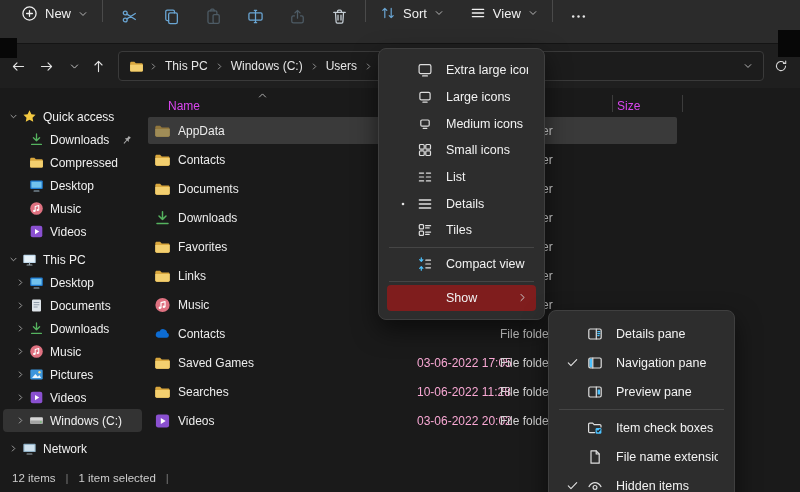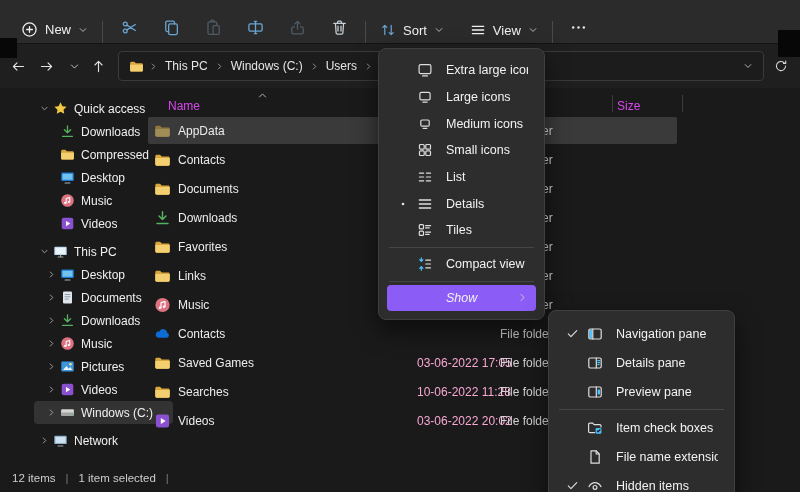--- a/index.html
+++ b/index.html
@@ -7,41 +7,41 @@
     width:800px;height:492px;position:relative;overflow:hidden;
     background:#1a1a1a;color:#e8e8e8;
     font-family:"Liberation Sans",sans-serif;font-size:12px;
     cursor:default;-webkit-font-smoothing:antialiased;
   }
   .ic{display:inline-flex;align-items:center;justify-content:center;line-height:0;}
   .ic svg{display:block;}
 
   
   .toolbar{position:absolute;left:0;top:0;width:800px;height:44px;background:#2b2b2b;
-    border-bottom:1px solid #141414;box-sizing:border-box;display:flex;align-items:flex-end;z-index:2;}
+    border-bottom:1px solid #141414;box-sizing:border-box;display:flex;align-items:flex-start;z-index:2;}
   .tb-btn{display:flex;align-items:center;gap:7px;padding:5px 9px;border-radius:4px;color:#f0f0f0;font-size:13px;}
   .tb-icon-btn{width:42px;display:flex;justify-content:center;align-items:center;height:32px;border-radius:4px;}
   .tb-sep{width:1px;height:22px;background:#4a4a4a;margin:0 5px;}
   .tone-blue{color:#6aa6d4;}
   .tone-dim{color:#4e5c66;}
   .tone-light{color:#c6cfd6;}
   .chev{color:#c8c8c8;}
 
   
   .navbar{position:absolute;left:0;top:44px;width:800px;height:44px;background:#1f1f1f;z-index:1;}
   .nav-btn{position:absolute;top:10px;width:24px;height:24px;display:flex;align-items:center;justify-content:center;color:#e2e2e2;border-radius:4px;}
   .addr{position:absolute;left:118px;top:7px;width:646px;height:30px;background:#1c1c1c;
     border:1px solid #3a3a3a;border-radius:4px;box-sizing:border-box;display:flex;align-items:center;padding:0 10px;gap:4px;}
   .crumb{color:#e6e6e6;padding:2px 6px;border-radius:3px;white-space:nowrap;}
   .crumb-sep{color:#b0b0b0;margin:0 1px;}
   .addr-end{margin-left:auto;color:#c8c8c8;}
   .refresh-btn{position:absolute;right:6px;top:10px;width:26px;height:24px;display:flex;align-items:center;justify-content:center;color:#d8d8d8;}
 
   
-  .sidebar{position:absolute;left:0;top:88px;width:145px;bottom:28px;padding-top:9px;box-sizing:border-box;overflow:hidden;margin-left:31px;}
+  .sidebar{position:absolute;left:0;top:96px;width:145px;bottom:28px;padding-top:9px;box-sizing:border-box;overflow:hidden;}
   .side-item{height:23px;display:flex;align-items:center;margin:0 3px;padding-left:4px;border-radius:4px;color:#f0f0f0;}
   .side-item.gap{margin-top:5px;}
   .side-item.selected{background:#333333;}
   .side-chev{width:13px;display:flex;justify-content:center;color:#bdbdbd;flex:none;}
   .side-item.d1 .side-chev{margin-left:7px;}
   .side-ic{margin:0 6px 0 2px;flex:none;}
   .side-label{white-space:nowrap;overflow:hidden;}
   .side-pin{margin-left:auto;margin-right:9px;color:#9a9a9a;transform:rotate(42deg);flex:none;}
 
   
@@ -67,21 +67,21 @@
   .sb-sep{color:#787878;}
 
   
   .menu{position:absolute;background:#2d2d2d;border:1px solid #3f3f3f;border-radius:8px;
     box-shadow:0 10px 24px rgba(0,0,0,.55);padding:8px;box-sizing:border-box;}
   #view-menu{left:378px;top:48px;width:167px;z-index:10;}
   #show-submenu{left:548px;top:310px;width:187px;z-index:11;}
   .menu-item{display:flex;align-items:center;border-radius:4px;padding:0 8px 0 4px;color:#f2f2f2;font-size:12.5px;position:relative;}
   #view-menu .menu-item{height:26.7px;}
   #show-submenu .menu-item{height:29px;}
-  .menu-item.highlight{background:#8b5cf6;font-style:italic;}
+  .menu-item.highlight{background:#7f1d1d;}
   .mi-mark{width:23px;display:flex;justify-content:center;flex:none;color:#e4e4e4;}
   .mi-icon{width:21px;display:flex;justify-content:center;flex:none;margin-right:11px;color:#dedede;}
   .mi-label{flex:1;white-space:nowrap;overflow:hidden;}
   .mi-sub{color:#cfcfcf;margin-left:4px;}
   .menu-sep{height:1px;background:#454545;margin:3px 2px;}
 
   
   .patch{position:absolute;background:#070707;z-index:3;}
   .patch-tl{left:0;top:38px;width:17px;height:20px;}
   .patch-tr{right:0;top:30px;width:22px;height:27px;}
@@ -764,20 +764,33 @@
       <span class="ic mi-sub" style="font-size: 11px;">
         <svg width="1em" height="1em" viewBox="0 0 16 16" fill="none" stroke="currentColor" stroke-width="1.4" stroke-linecap="round" stroke-linejoin="round">
           <path d="M5.8 3.5 10.3 8l-4.5 4.5"></path>
         </svg>
       </span>
     </div>
   </div>
 
 <div class="menu" id="show-submenu">
     <div class="menu-item">
+      <span class="mi-mark"></span>
+      <span class="mi-icon">
+        <span class="ic" style="font-size: 16px;">
+          <svg width="1em" height="1em" viewBox="0 0 16 16" fill="none" stroke="currentColor" stroke-width="1.2" stroke-linecap="round" stroke-linejoin="round">
+            <rect x="1.8" y="3" width="12.4" height="10" rx="1.4"></rect>
+            <path d="M9.3 3v10"></path>
+            <path d="M10.8 5.6h2M10.8 7.6h2M10.8 9.6h1.3" stroke="#4cc2ff"></path>
+          </svg>
+        </span>
+      </span>
+      <span class="mi-label">Details pane</span>
+    </div>
+    <div class="menu-item">
       <span class="mi-mark">
         <span class="ic" style="font-size: 13px;">
           <svg width="1em" height="1em" viewBox="0 0 16 16" fill="none" stroke="currentColor" stroke-width="1.3" stroke-linecap="round" stroke-linejoin="round">
             <path d="M2.8 8.4l3.3 3.4 7.1-7.4"></path>
           </svg>
         </span>
       </span>
       <span class="mi-icon">
         <span class="ic" style="font-size: 16px;">
           <svg width="1em" height="1em" viewBox="0 0 16 16" fill="none" stroke="currentColor" stroke-width="1.2" stroke-linecap="round" stroke-linejoin="round">
@@ -787,33 +800,20 @@
           </svg>
         </span>
       </span>
       <span class="mi-label">Navigation pane</span>
     </div>
     <div class="menu-item">
       <span class="mi-mark"></span>
       <span class="mi-icon">
         <span class="ic" style="font-size: 16px;">
           <svg width="1em" height="1em" viewBox="0 0 16 16" fill="none" stroke="currentColor" stroke-width="1.2" stroke-linecap="round" stroke-linejoin="round">
-            <rect x="1.8" y="3" width="12.4" height="10" rx="1.4"></rect>
-            <path d="M9.3 3v10"></path>
-            <path d="M10.8 5.6h2M10.8 7.6h2M10.8 9.6h1.3" stroke="#4cc2ff"></path>
-          </svg>
-        </span>
-      </span>
-      <span class="mi-label">Details pane</span>
-    </div>
-    <div class="menu-item">
-      <span class="mi-mark"></span>
-      <span class="mi-icon">
-        <span class="ic" style="font-size: 16px;">
-          <svg width="1em" height="1em" viewBox="0 0 16 16" fill="none" stroke="currentColor" stroke-width="1.2" stroke-linecap="round" stroke-linejoin="round">
             <rect x="10.6" y="5.4" width="2.4" height="5.2" rx="0.4" fill="#4cc2ff" stroke="none"></rect>
             <rect x="1.8" y="3" width="12.4" height="10" rx="1.4"></rect>
             <path d="M9.3 3v10"></path>
           </svg>
         </span>
       </span>
       <span class="mi-label">Preview pane</span>
     </div>
     <div class="menu-sep"></div>
     <div class="menu-item">

